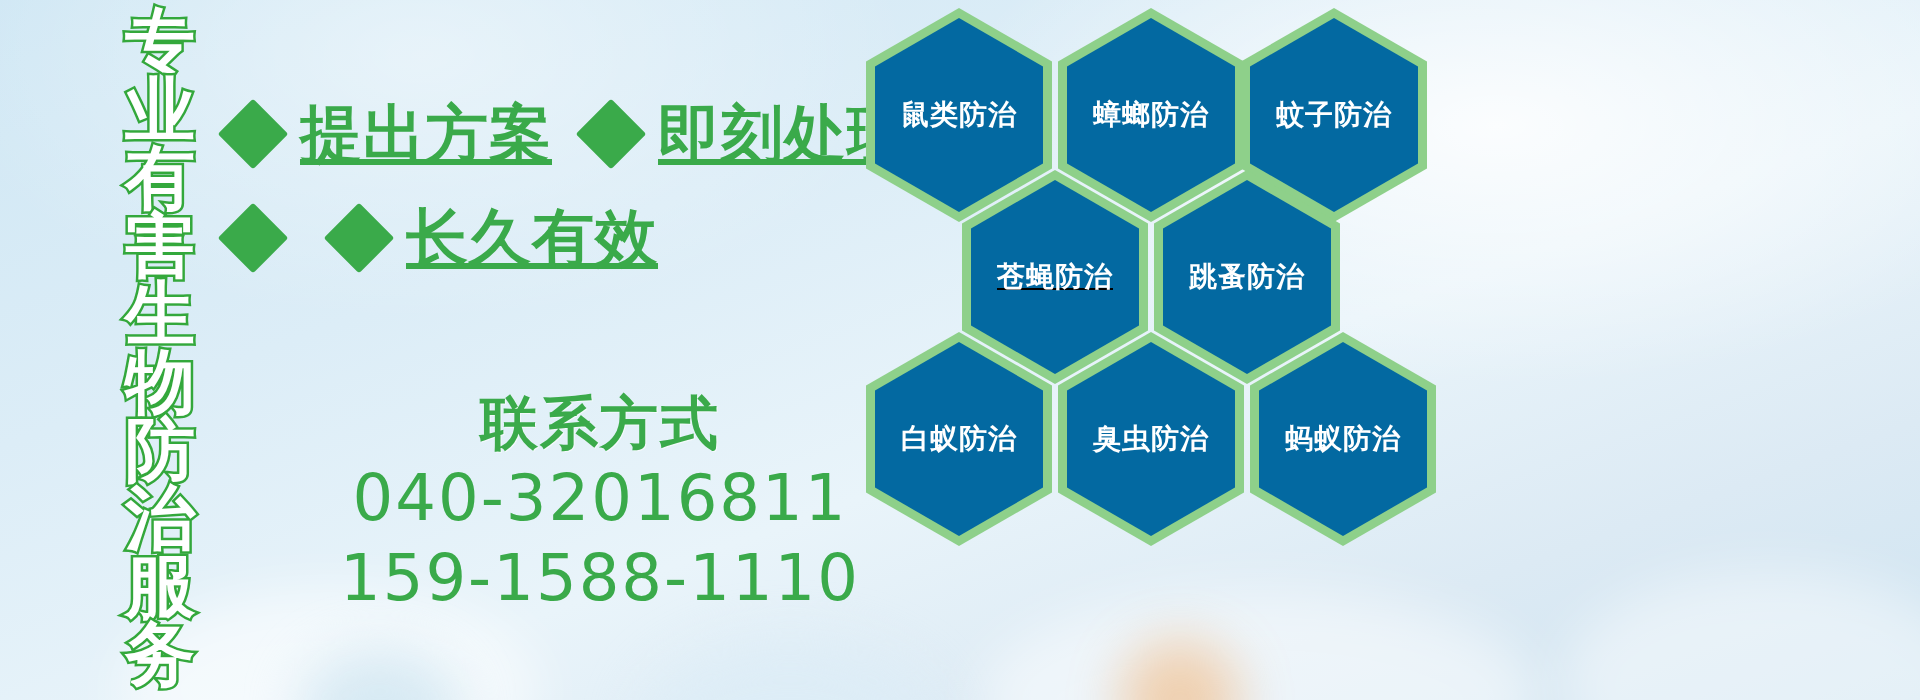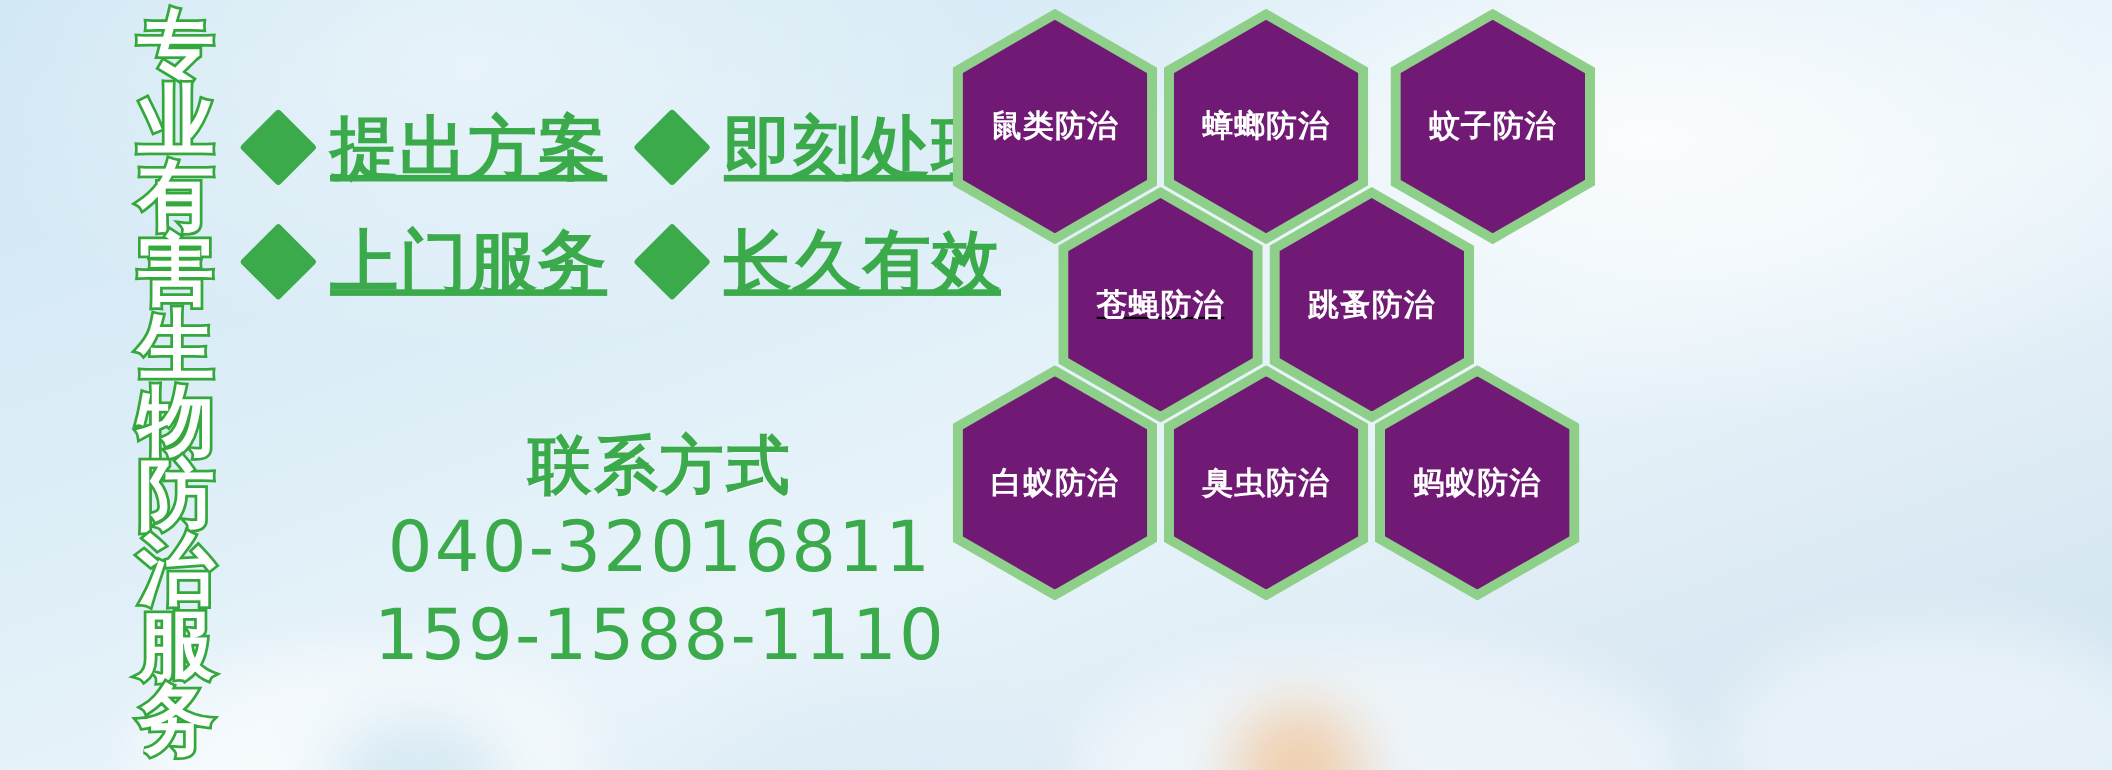--- a/index.html
+++ b/index.html
@@ -68,32 +68,32 @@
 
   
   #honeycomb{position:absolute;left:860px;top:0;width:600px;height:700px;}
   .hex{
     position:absolute;width:186px;height:214px;
     display:flex;align-items:center;justify-content:center;
     background:#8ed08a;
     clip-path:polygon(50% 0%,100% 25%,100% 75%,50% 100%,0% 75%,0% 25%);
   }
   .hex .hex-inner{
-    width:168px;height:194px;background:#701a75;
+    width:168px;height:194px;background:#0369a1;
     clip-path:polygon(50% 0%,100% 25%,100% 75%,50% 100%,0% 75%,0% 25%);
     display:flex;align-items:center;justify-content:center;
   }
   .hex-label{
     color:#ffffff;font-size:28px;font-weight:700;letter-spacing:1px;
     white-space:nowrap;text-align:center;line-height:30px;
   }
   
   .hex.r1c1{left:6px;  top:8px;}
   .hex.r1c2{left:198px;top:8px;}
-  .hex.r1c3{left:404px;top:8px;}
+  .hex.r1c3{left:381px;top:8px;}
   
   .hex.r2c1{left:102px;top:170px;text-decoration:underline;}
   .hex.r2c2{left:294px;top:170px;}
   
   .hex.r3c1{left:6px;  top:332px;}
   .hex.r3c2{left:198px;top:332px;justify-content:center;}
   .hex.r3c3{left:390px;top:332px;}
 </style>
 </head>
 <body>
@@ -127,21 +127,20 @@
         <span class="feature-label">提出方案</span>
       </div>
       <div class="feature-item">
         <span class="diamond"></span>
         <span class="feature-label">即刻处理</span>
       </div>
     </div>
     <div class="feature-row">
       <div class="feature-item">
         <span class="diamond"></span>
-        <span class="feature-label">上门服务</span>
       </div>
       <div class="feature-item">
         <span class="diamond"></span>
         <span class="feature-label">长久有效</span>
       </div>
     </div>
   </div>
 
   <div id="contact">
     <div id="contact-title">联系方式</div>

